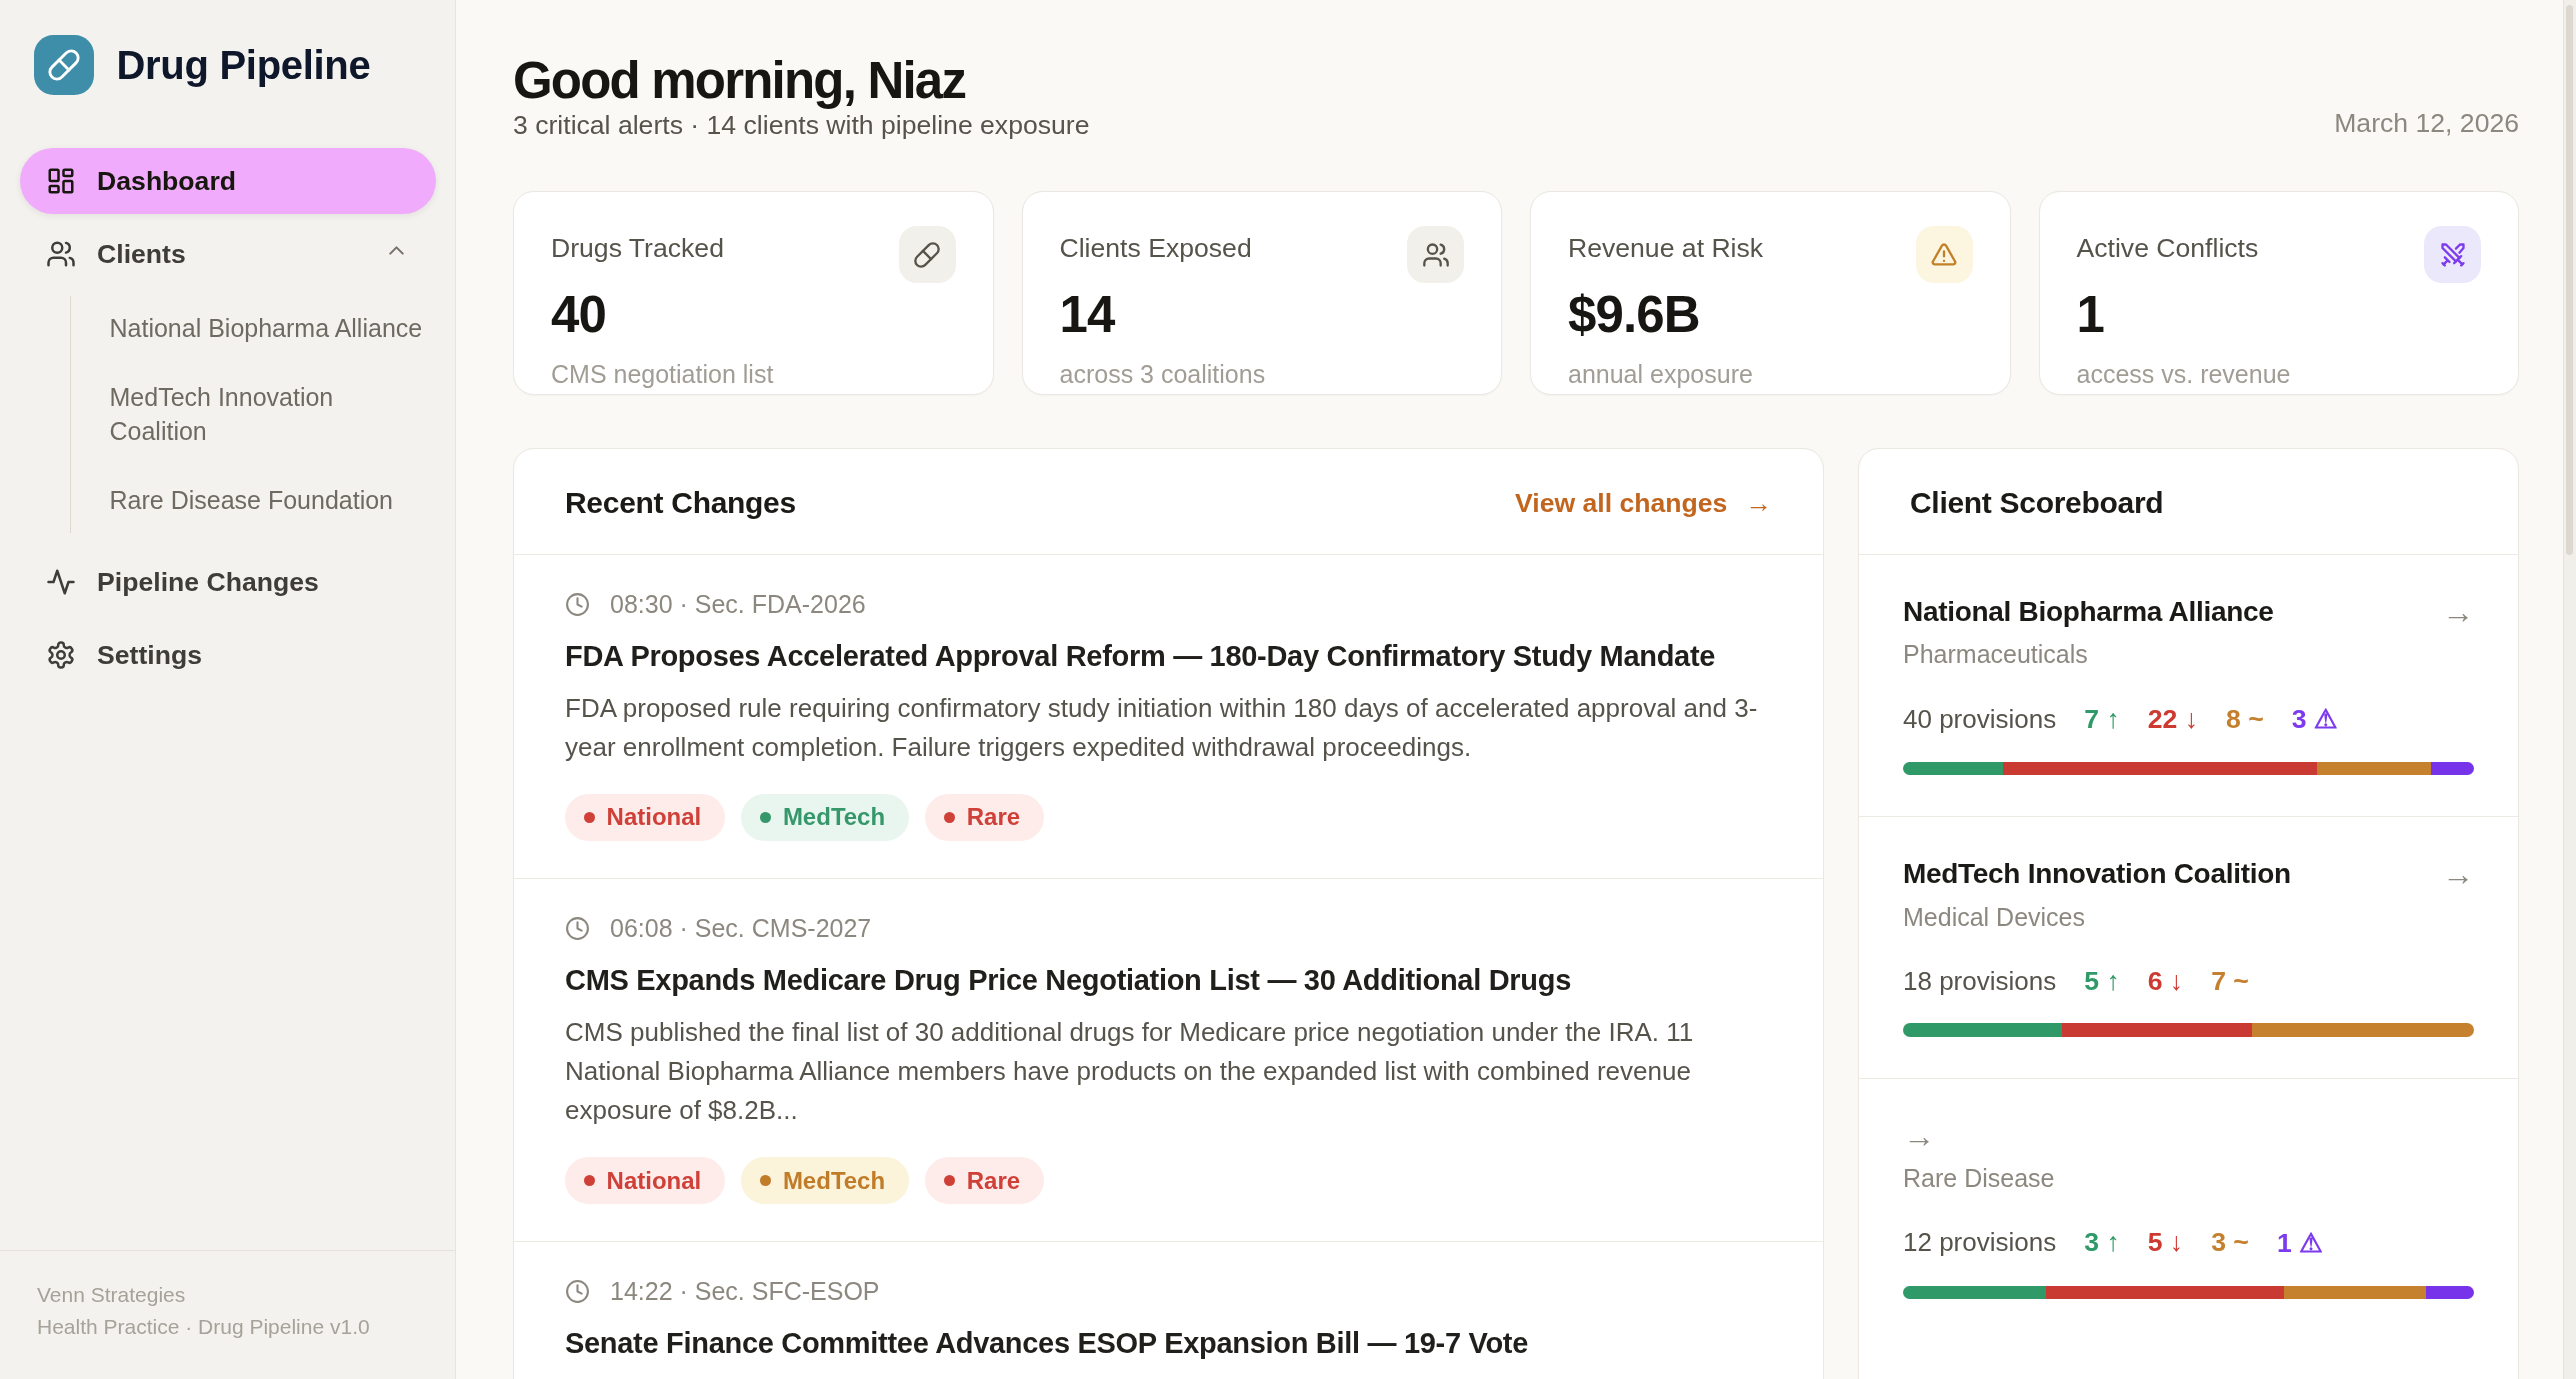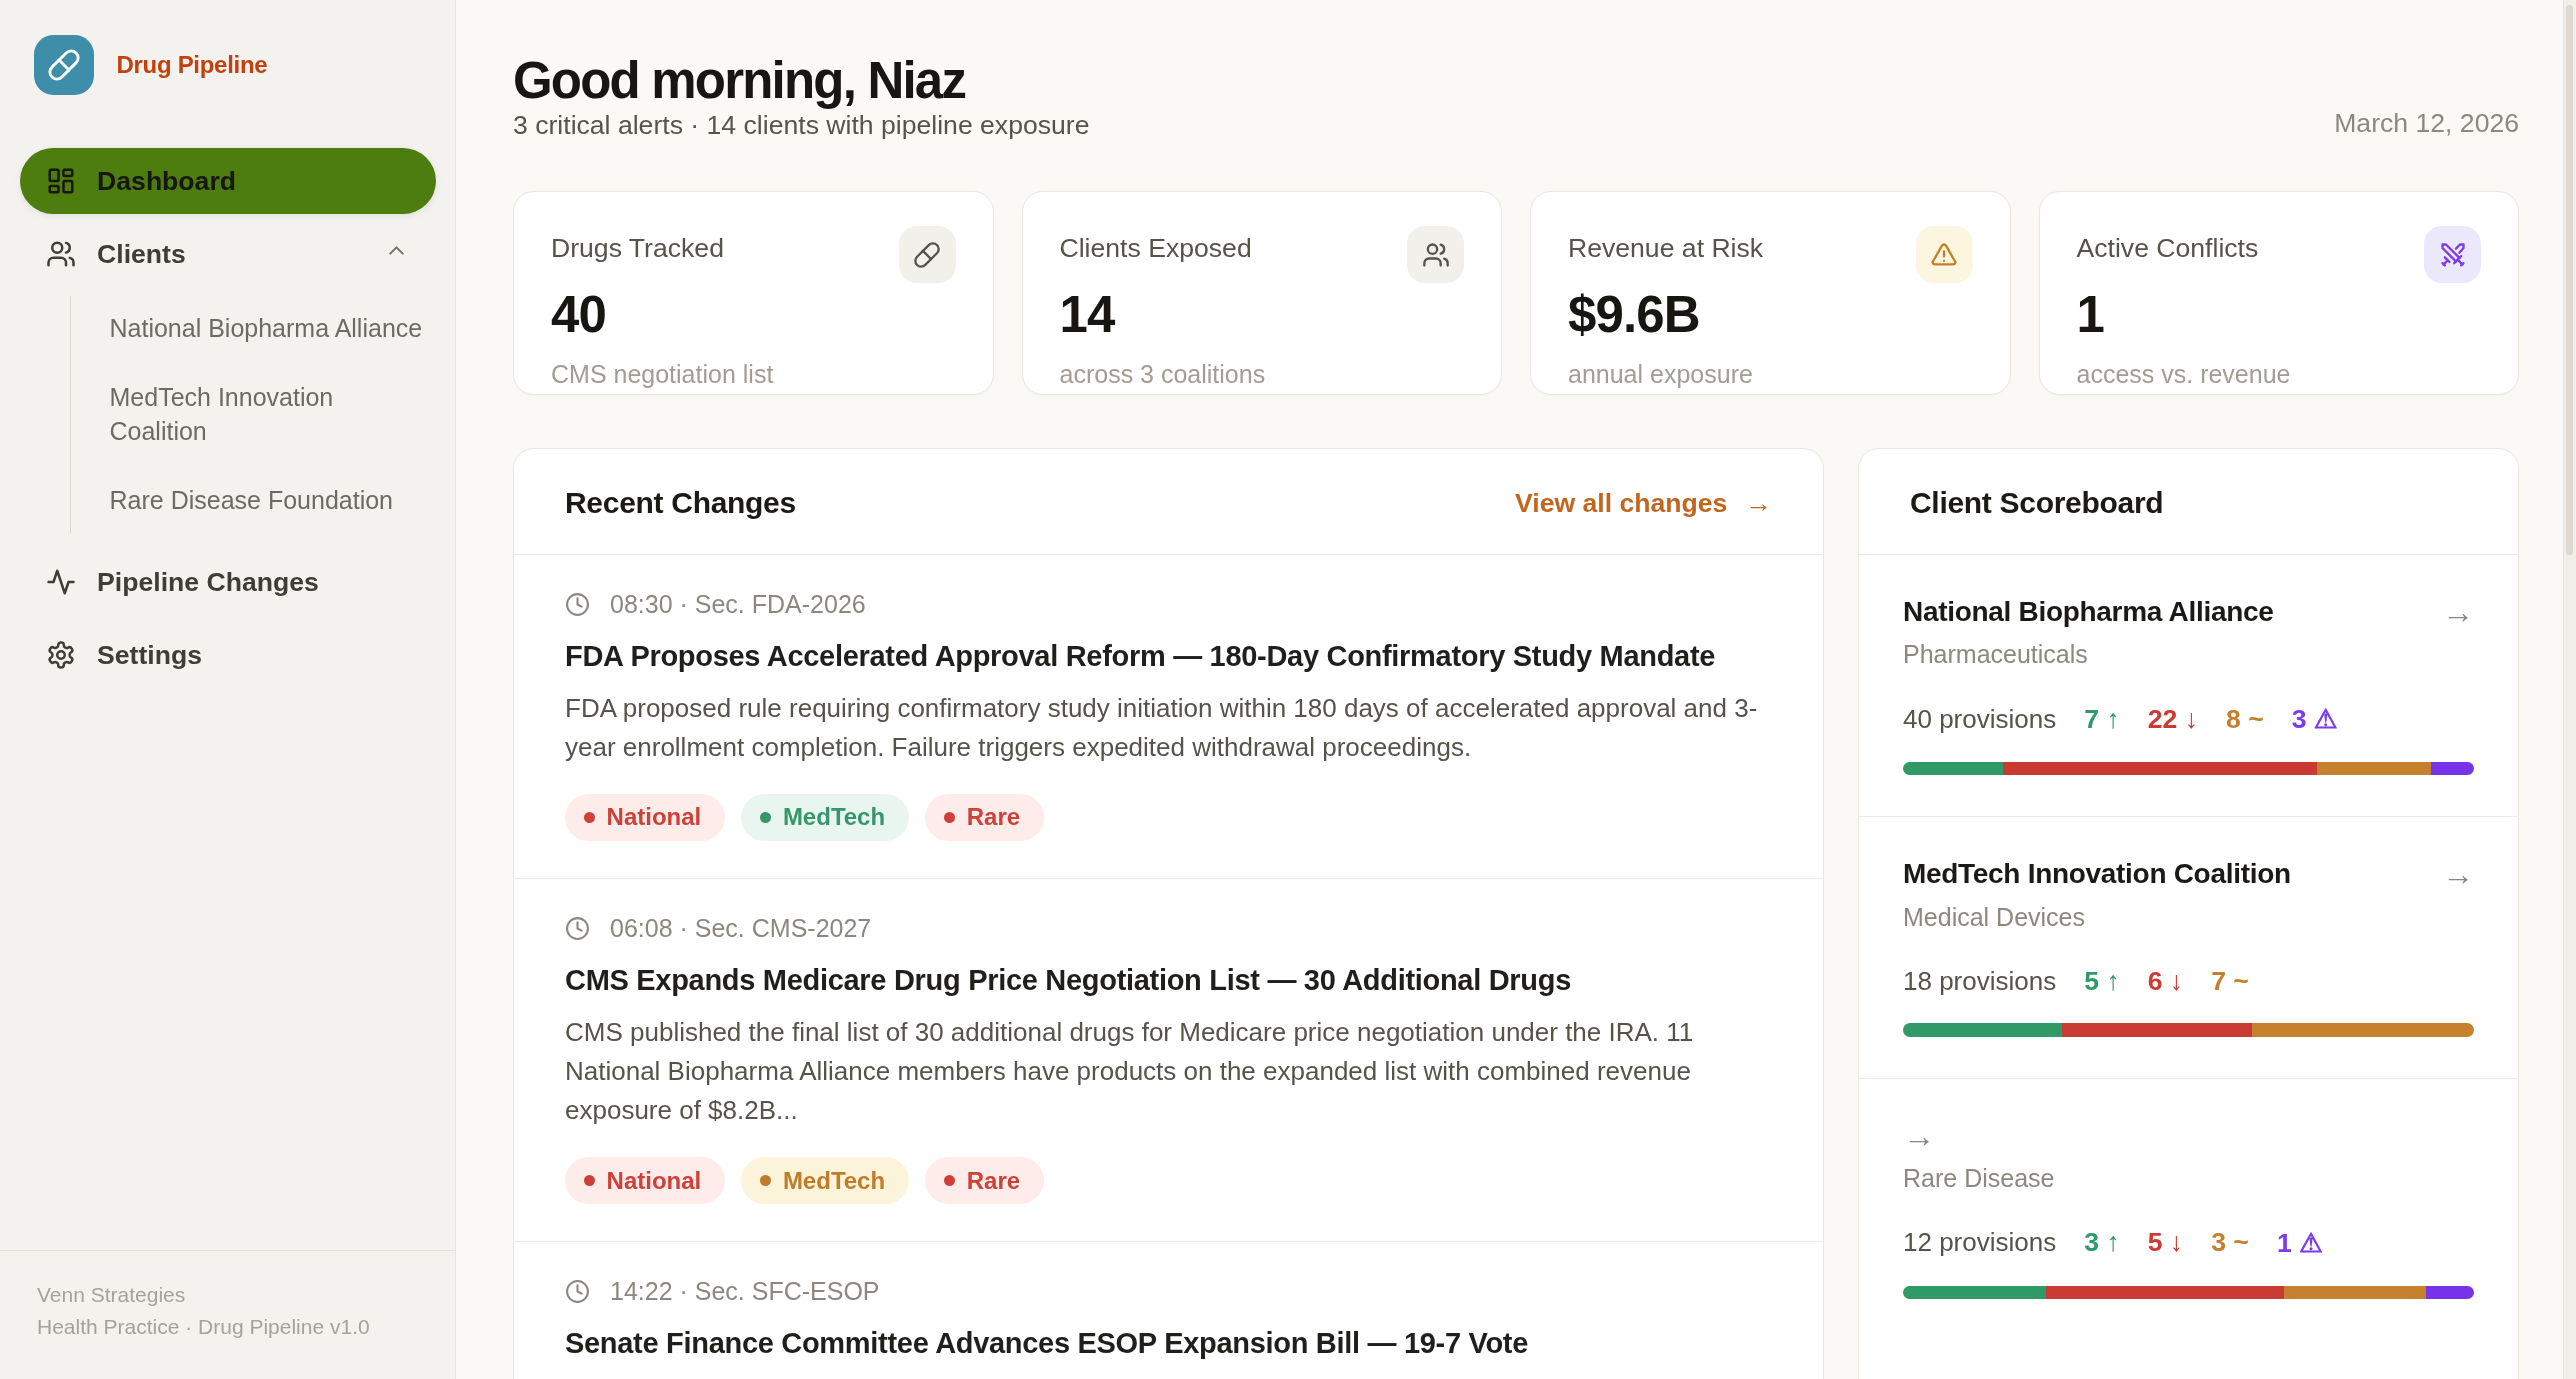--- a/index.html
+++ b/index.html
@@ -6,24 +6,24 @@
   html,body { width:2576px; height:1379px; overflow:hidden; }
   body { font-family:"Liberation Sans", sans-serif; background:#faf9f6; color:#1c1b18; }
 
   .app { display:flex; width:2576px; height:1379px; }
 
   
   .sidebar { flex:0 0 456px; background:#f4f2ee; border-right:0.9px solid #e7e4dd; position:relative; padding:26.6px 19.5px; }
   .logo-row { display:flex; align-items:center; gap:23px; padding:8.9px 14px; margin-bottom:44px; }
   .logo { width:60px; height:60px; border-radius:19.5px; background:#3e8ea9; display:flex; align-items:center; justify-content:center; color:#fff; flex:0 0 60px; }
   .logo svg { width:34px; height:34px; }
-  .app-title { font-size:24px; font-weight:700; color:#c2410c; letter-spacing:-0.3px; }
+  .app-title { font-size:40px; font-weight:700; color:#0f172a; letter-spacing:-0.3px; }
 
   .nav-item { display:flex; align-items:center; gap:21px; height:66px; padding:0 26.6px; border-radius:886px; font-size:26.6px; font-weight:600; color:#3f3d37; margin-bottom:7px; cursor:pointer; }
-  .nav-item.active { background:#4d7c0f; color:#17160f; box-shadow:0 1.8px 7px rgba(30,28,20,.08); }
+  .nav-item.active { background:#f0abfc; color:#17160f; box-shadow:0 1.8px 7px rgba(30,28,20,.08); }
   .nav-item svg { width:30px; height:30px; flex:0 0 30px; }
   .nav-item .chev { margin-left:auto; color:#76726a; }
   .nav-item .chev svg { width:25px; height:25px; }
 
   .subnav { margin:8.9px 0 16px 50px; border-left:1.8px solid #ddd9d1; padding:16px 0 16px 39px; display:flex; flex-direction:column; gap:35px; }
   .subnav a { font-size:25px; color:#6e6a62; max-width:317px; line-height:1.35; text-decoration:none; cursor:pointer; }
 
   .sidebar-footer { position:absolute; left:0; right:0; bottom:0; border-top:0.9px solid #e5e2db; padding:28px 37px 35px; font-size:21px; color:#a6a29a; line-height:1.55; }
 
   

